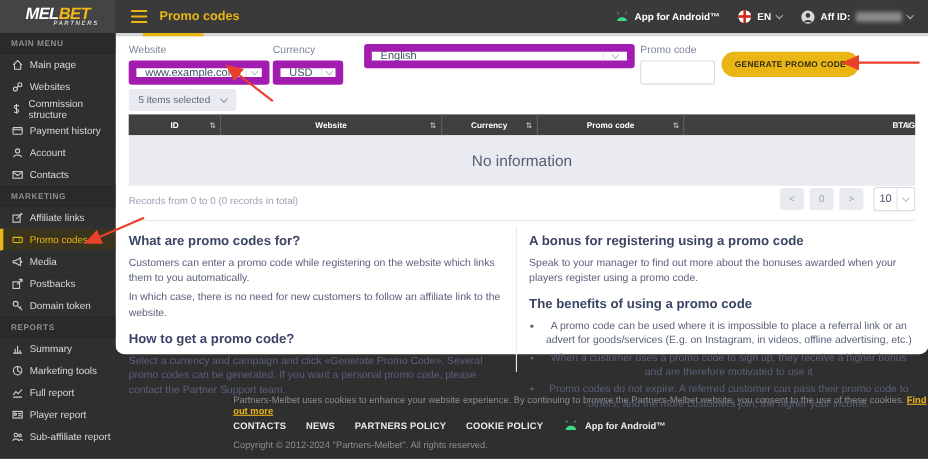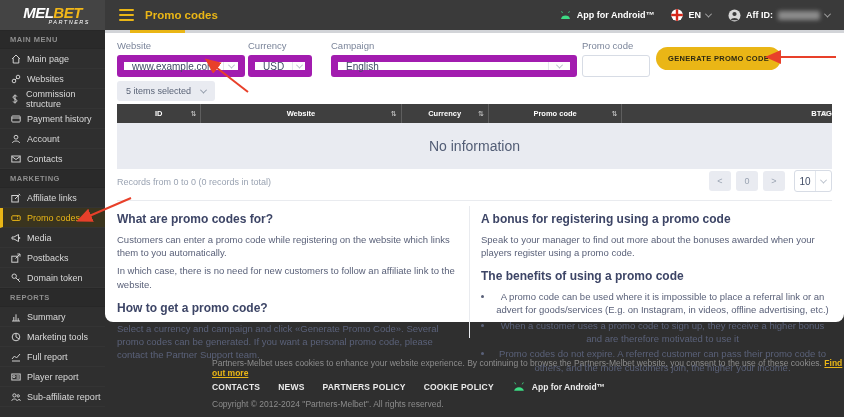--- a/index.html
+++ b/index.html
@@ -308,21 +308,20 @@
   <div class="field" style="left:143px; width:64px;">
     <div class="f-label">Currency</div>
     <div class="sel">
       <span class="val">USD</span>
       <span class="dd">
           <span class="chev"></span>
         </span>
     </div>
   </div>
   <div class="field" style="left:226px; width:246px;">
-    <div class="f-label">Campaign</div>
     <div class="sel">
       <span class="val">English</span>
       <span class="dd">
           <span class="chev"></span>
         </span>
     </div>
   </div>
   <div class="field" style="left:477px; width:68px;">
     <div class="f-label">Promo code</div>
     <input class="promo-input" value="" style="">

